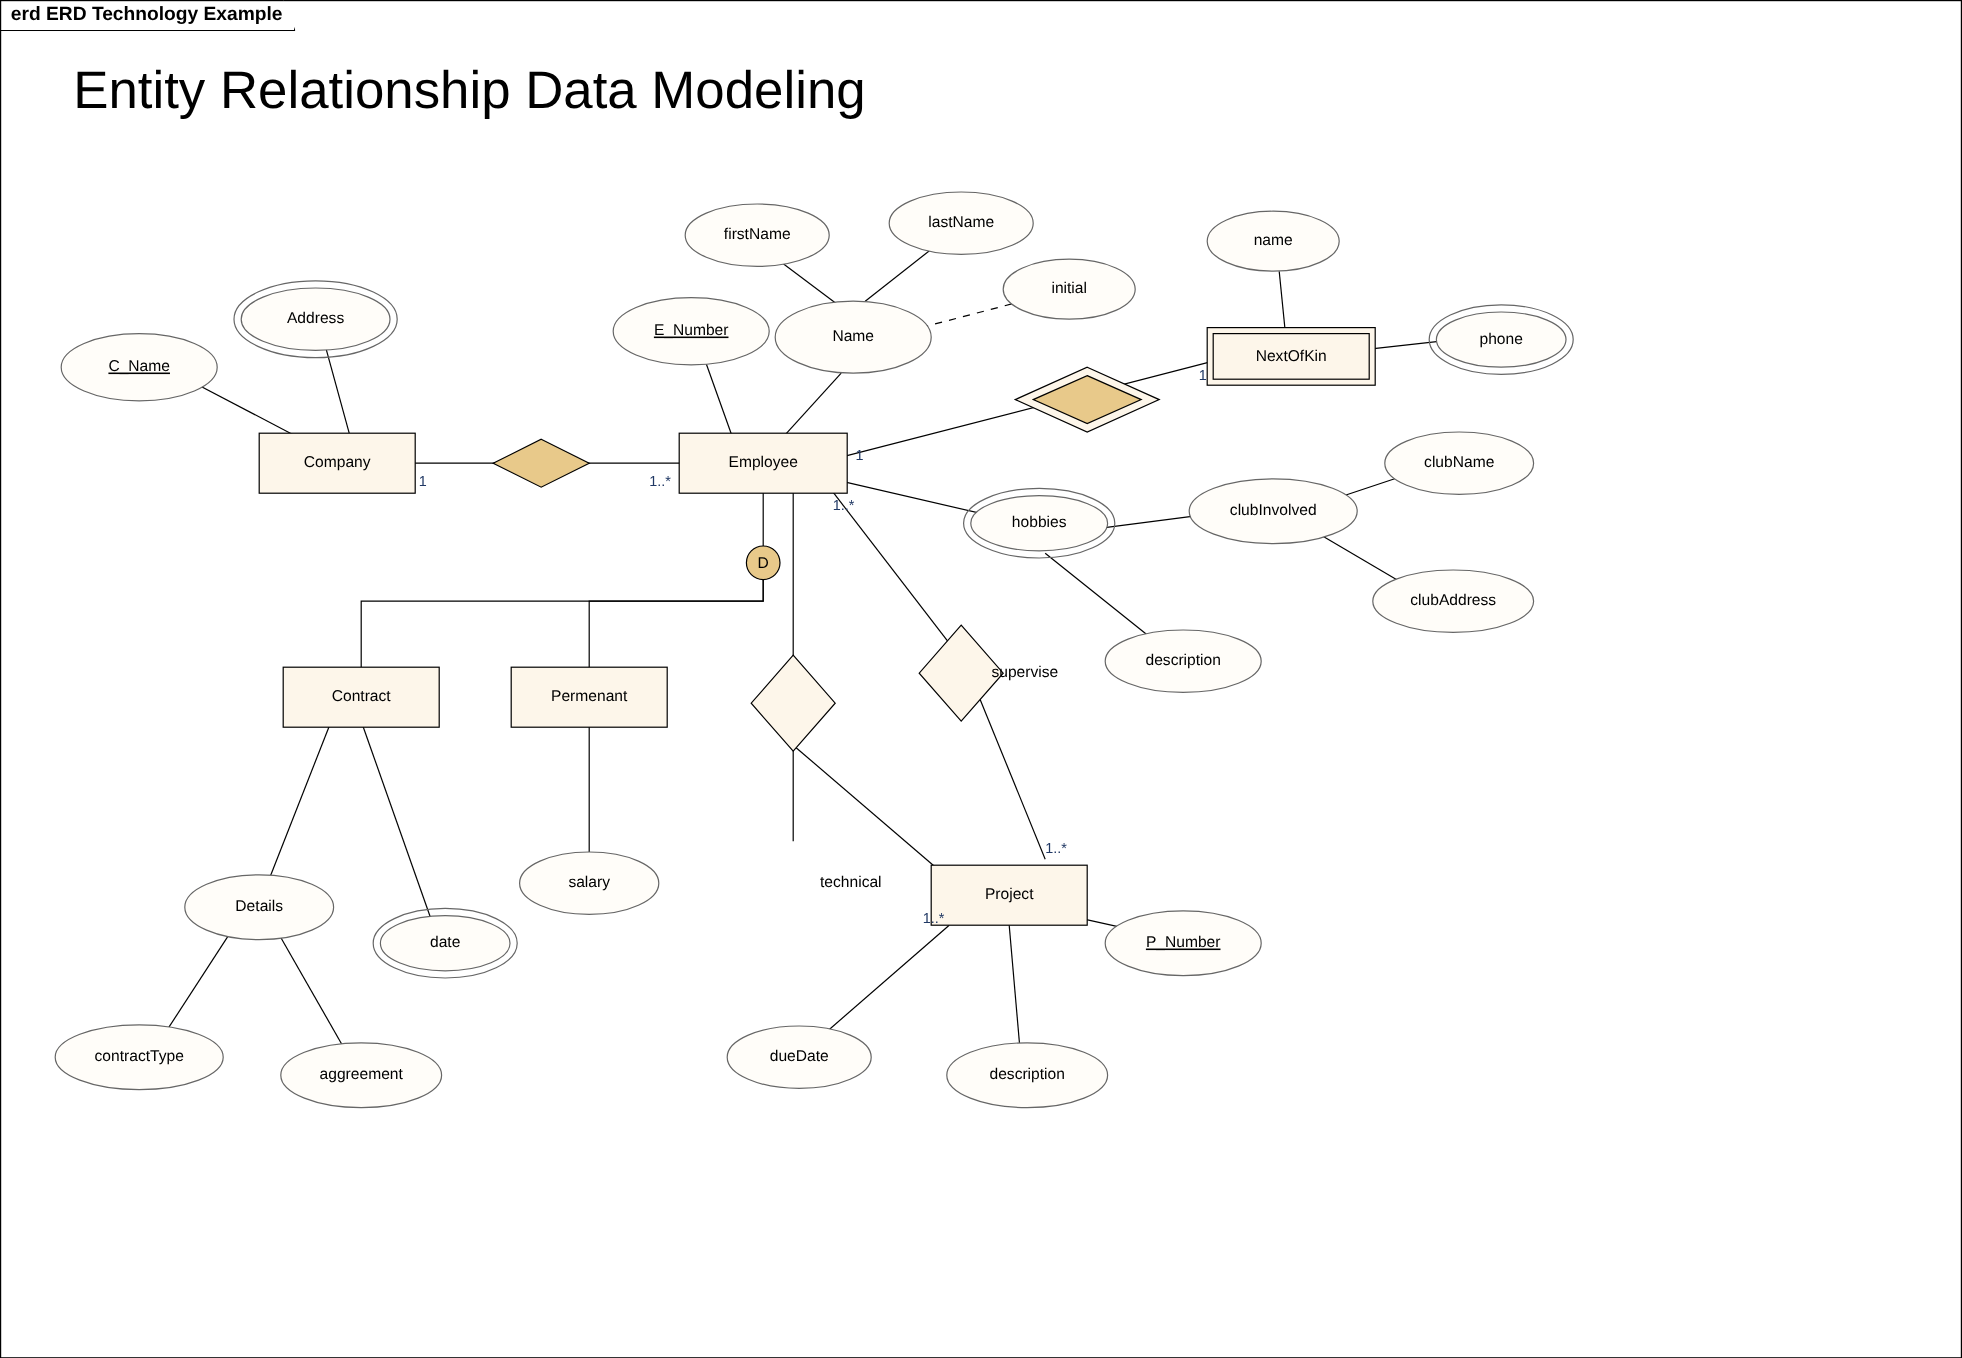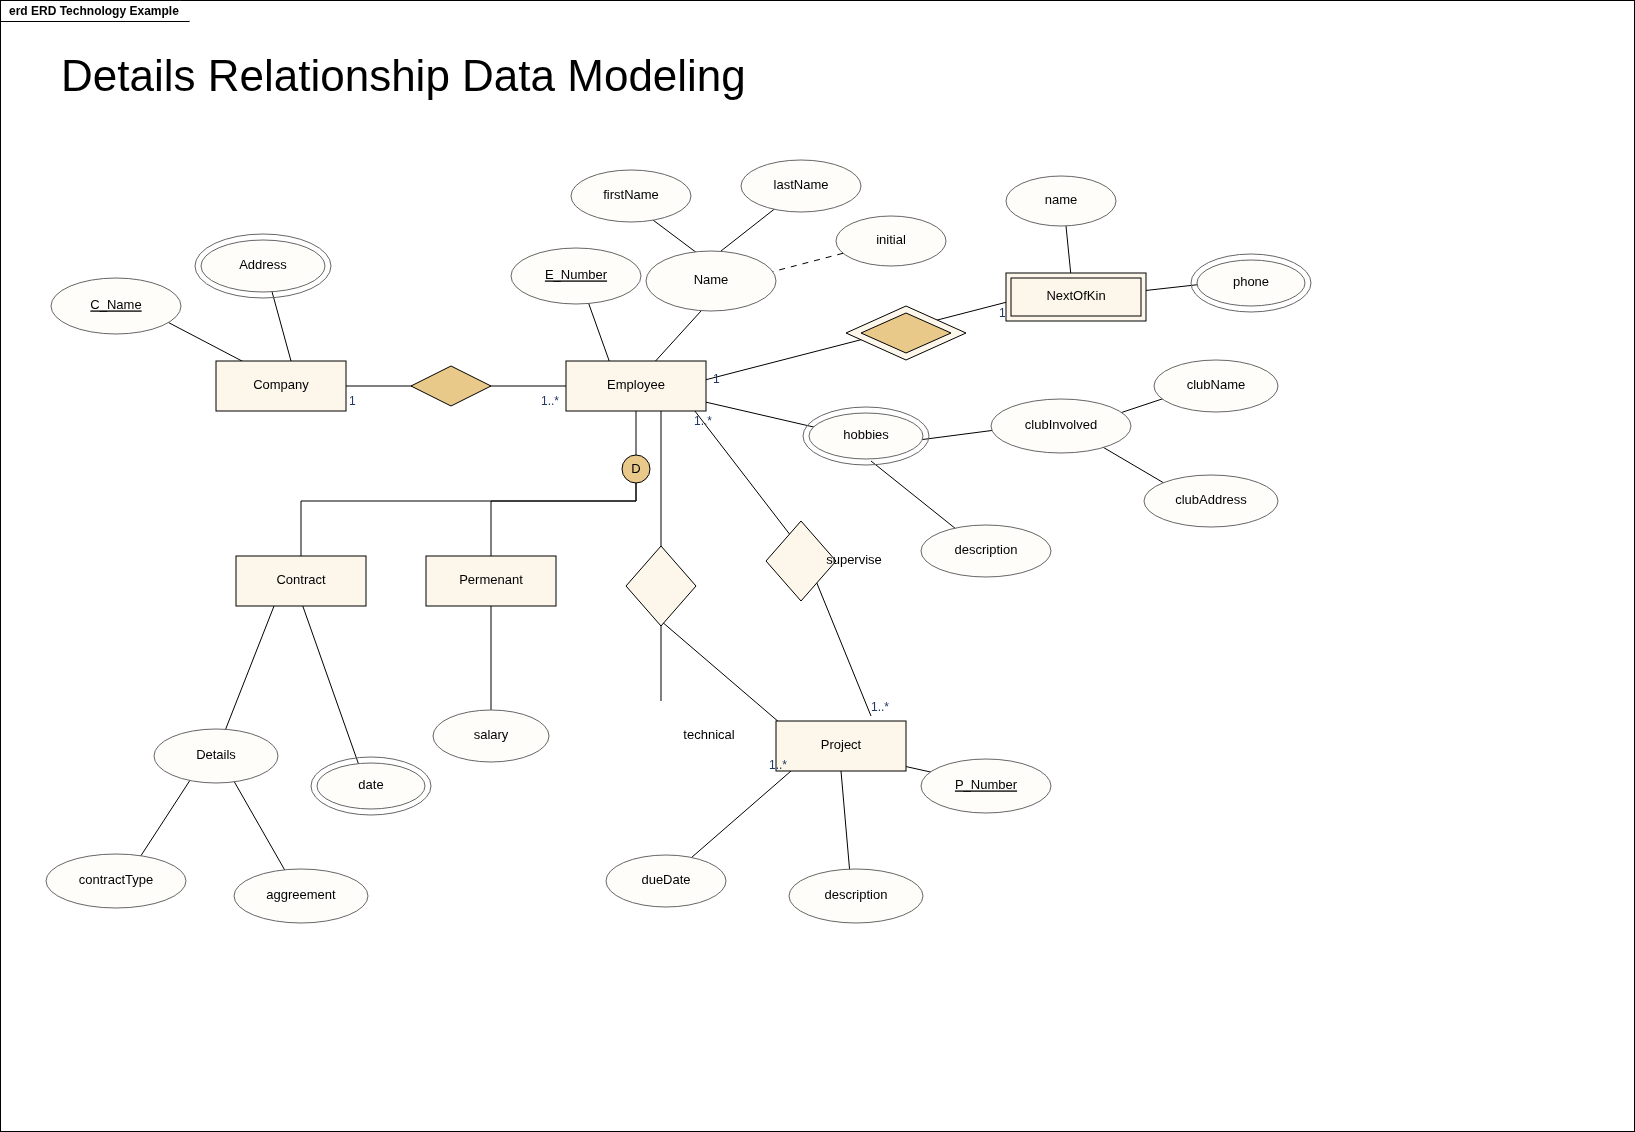--- a/index.html
+++ b/index.html
@@ -1,37 +1,37 @@
 <!DOCTYPE html>
 <html><head>
 <meta charset="utf-8">
 <style>
   html,body{margin:0;padding:0;font-family:"Segoe UI",Arial,sans-serif;background:#fff;}
   .frame{position:relative;width:1635px;height:1132px;border:1px solid #000;box-sizing:border-box;margin:0;}
-  .tab{position:absolute;top:-1px;left:-1px;border:1px solid #000;background:#fff;font-size:12px;font-weight:bold;padding:3px 10px 3px 8px;clip-path:polygon(0 0, calc(100% - 10px) 0, 100% 100%, 0 100%);}
+  .tab{position:absolute;top:-1px;left:-1px;border:1px solid #000;background:#fff;font-size:16px;font-weight:bold;padding:3px 10px 3px 8px;clip-path:polygon(0 0, calc(100% - 10px) 0, 100% 100%, 0 100%);}
   .title{position:absolute;top:50px;left:60px;font-size:44px;font-weight:400;}
   svg{position:absolute;top:0;left:0;}
   .entity{fill:#fdf6ea;stroke:#000;stroke-width:1;}
   .attr{fill:#fffdf9;stroke:#666;stroke-width:1;}
   .attr-outer{fill:none;stroke:#666;stroke-width:1;}
   .rel-fill{fill:#e8c98a;stroke:#000;stroke-width:1;}
   .rel-outline{fill:#fdf6ea;stroke:#000;stroke-width:1;}
   .disj{fill:#e8c98a;stroke:#000;stroke-width:1;}
   .conn{stroke:#000;stroke-width:1;fill:none;}
   .dconn{stroke:#000;stroke-width:1;fill:none;stroke-dasharray:6 6;}
   .lbl{font-size:13px;fill:#000;text-anchor:middle;dominant-baseline:middle;}
   .card{font-size:12px;fill:#203864;}
   .key{text-decoration:underline;}
 </style>
 </head>
 <body>
 
 <div class="frame">
   <div class="tab">erd ERD Technology Example</div>
-  <div class="title">Details Relationship Data Modeling</div>
+  <div class="title">Entity Relationship Data Modeling</div>
 
   <svg width="1635" height="1132">
 
     <line class="conn" x1="260" y1="370" x2="155" y2="315"></line>
     <line class="conn" x1="290" y1="360" x2="270" y2="287"></line>
 
     <line class="conn" x1="340" y1="385" x2="640" y2="385"></line>
 
     <line class="conn" x1="610" y1="365" x2="585" y2="295"></line>
     <line class="conn" x1="650" y1="365" x2="700" y2="310"></line>

